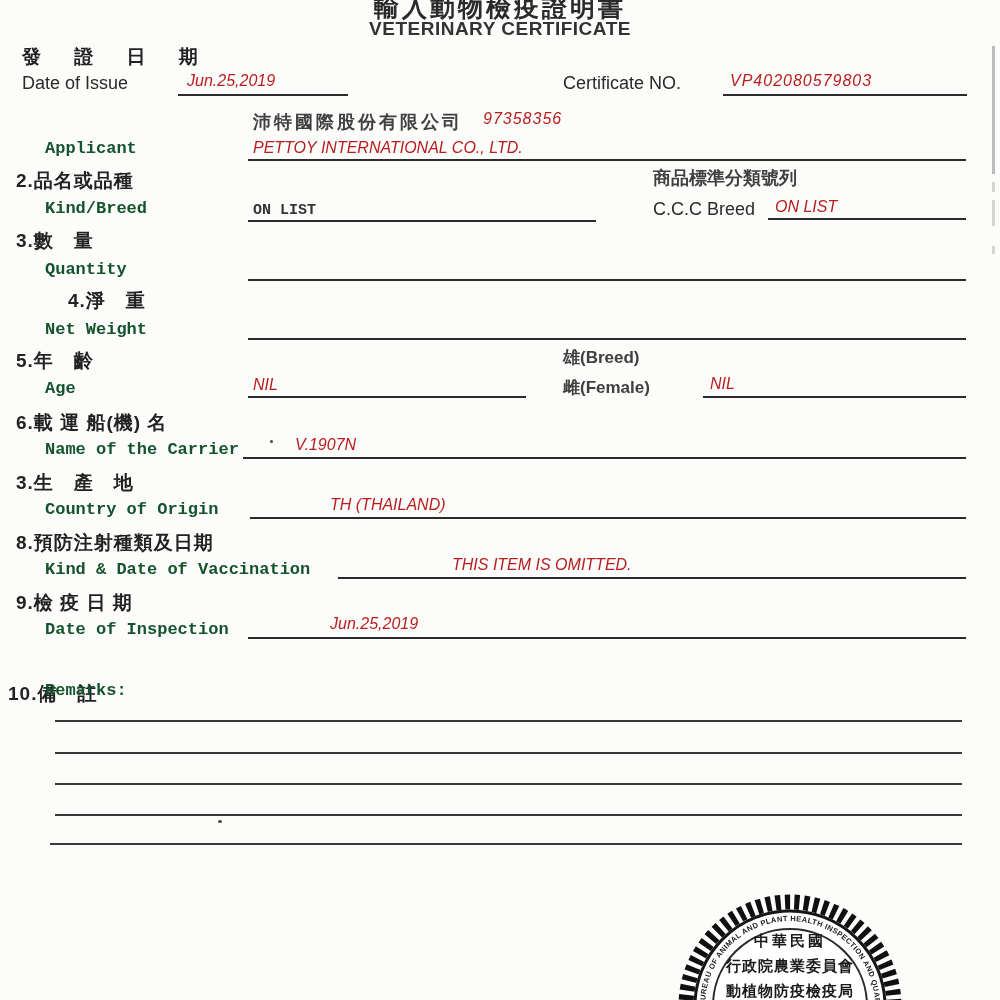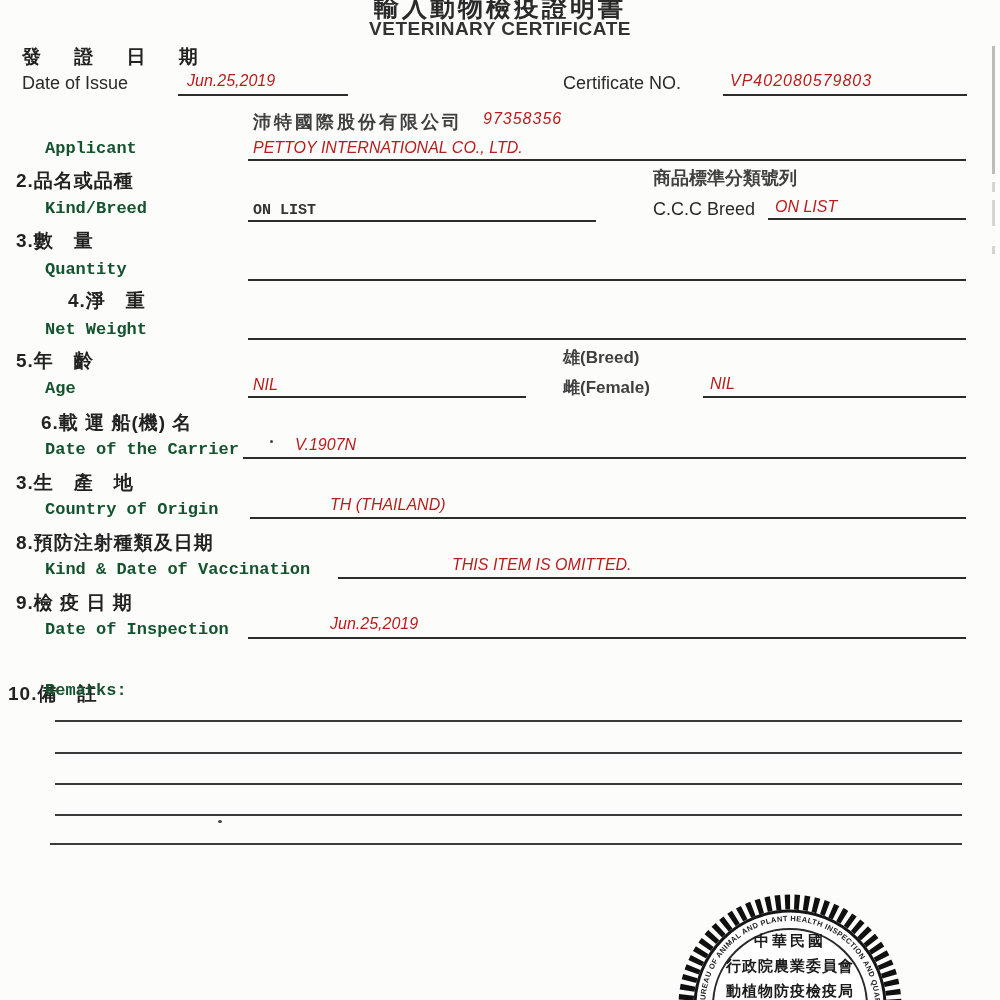--- a/index.html
+++ b/index.html
@@ -68,22 +68,22 @@
 
   <div class="abs zh" style="left:16px;top:348px;">5.年　齡</div>
   <div class="abs zh-sm" style="left:563px;top:346px;font-size:17px;">雄(Breed)</div>
   <div class="abs tw" style="left:45px;top:379px;">Age</div>
   <div class="abs val" style="left:253px;top:376px;">NIL</div>
   <div class="uline" style="left:248px;top:396px;width:278px;"></div>
   <div class="abs zh-sm" style="left:563px;top:376px;font-size:17px;">雌(Female)</div>
   <div class="abs val" style="left:710px;top:375px;">NIL</div>
   <div class="uline" style="left:703px;top:396px;width:263px;"></div>
 
-  <div class="abs zh" style="left:16px;top:410px;margin-left:25px;">6.載 運 船(機) 名</div>
-  <div class="abs tw" style="left:45px;top:440px;">Date of the Carrier</div>
+  <div class="abs zh" style="left:16px;top:410px;">6.載 運 船(機) 名</div>
+  <div class="abs tw" style="left:45px;top:440px;">Name of the Carrier</div>
   <div class="dot-artifact" style="left:270px;top:440px;width:3px;height:3px;"></div>
   <div class="abs val" style="left:295px;top:436px;">V.1907N</div>
   <div class="uline" style="left:243px;top:457px;width:723px;"></div>
 
   <div class="abs zh" style="left:16px;top:470px;">3.生　產　地</div>
   <div class="abs tw" style="left:45px;top:500px;">Country of Origin</div>
   <div class="abs val" style="left:330px;top:496px;">TH (THAILAND)</div>
   <div class="uline" style="left:250px;top:517px;width:716px;"></div>
 
   <div class="abs zh" style="left:16px;top:530px;">8.預防注射種類及日期</div>

